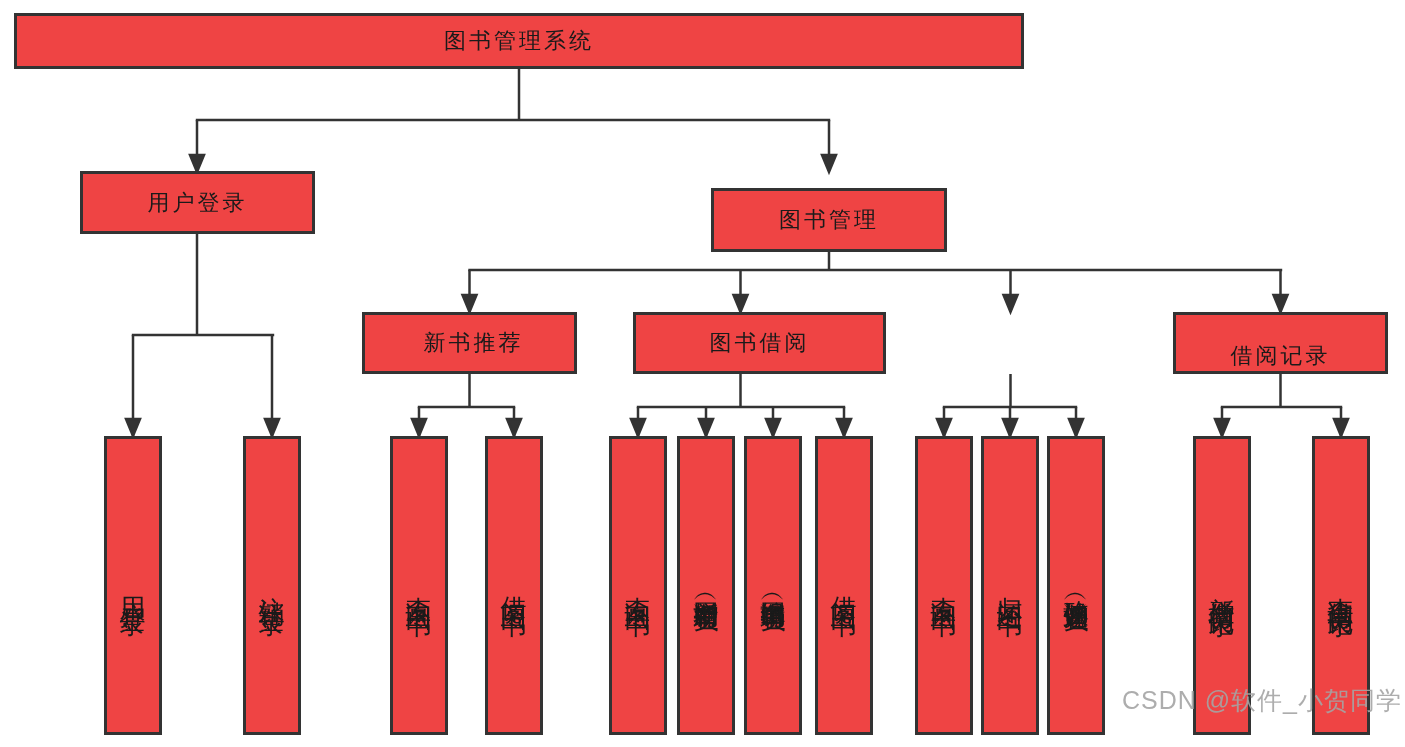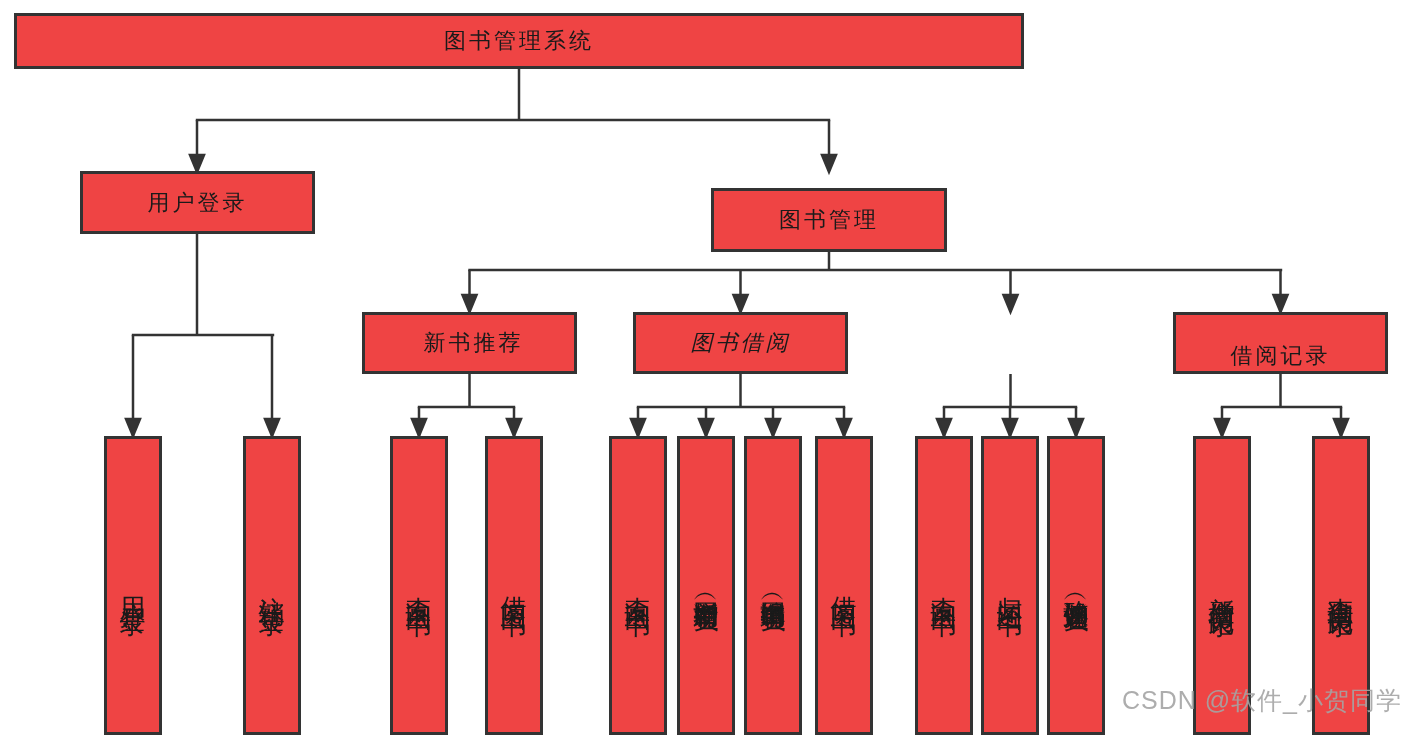--- a/index.html
+++ b/index.html
@@ -140,21 +140,21 @@
   <div class="box" style="left:80px; top:171px; width:235px; height:63px;">
     <span class="hlabel">用户登录</span>
   </div>
   <div class="box" style="left:711px; top:171px; width:236px; height:64px;margin-top:17px;">
     <span class="hlabel">图书管理</span>
   </div>
 
   <div class="box" style="left:362px; top:312px; width:215px; height:62px;padding-left:8px;">
     <span class="hlabel">新书推荐</span>
   </div>
-  <div class="box" style="left:633px; top:312px; width:215px; height:62px;font-style:italic;">
+  <div class="box" style="left:633px; top:312px; width:253px; height:62px;">
     <span class="hlabel">图书借阅</span>
   </div>
   <div class="box" style="left:1173px; top:312px; width:215px; height:62px;align-items:flex-end;">
     <span class="hlabel">借阅记录</span>
   </div>
 
   <div class="box leaf" style="left:104px; top:436px; width:58px; height:299px;">
     <span class="vlabel">用户登录</span>
   </div>
   <div class="box leaf" style="left:243px; top:436px; width:58px; height:299px;">

